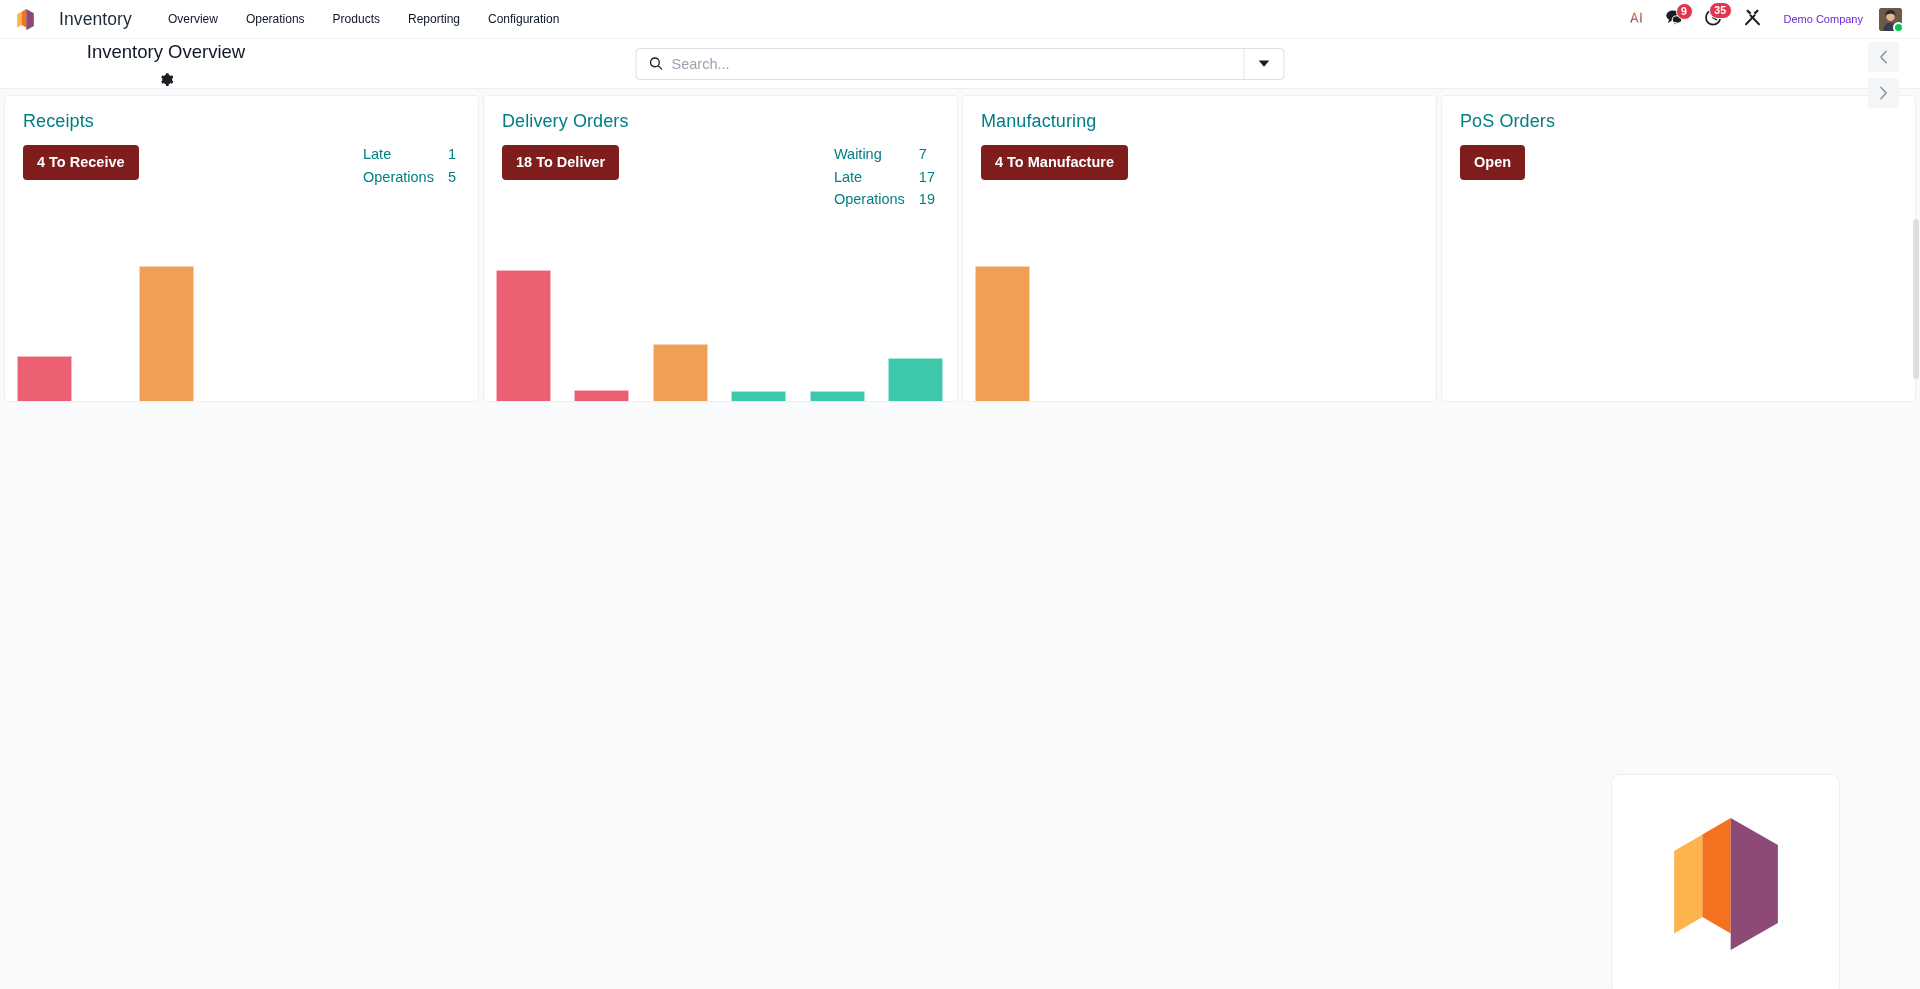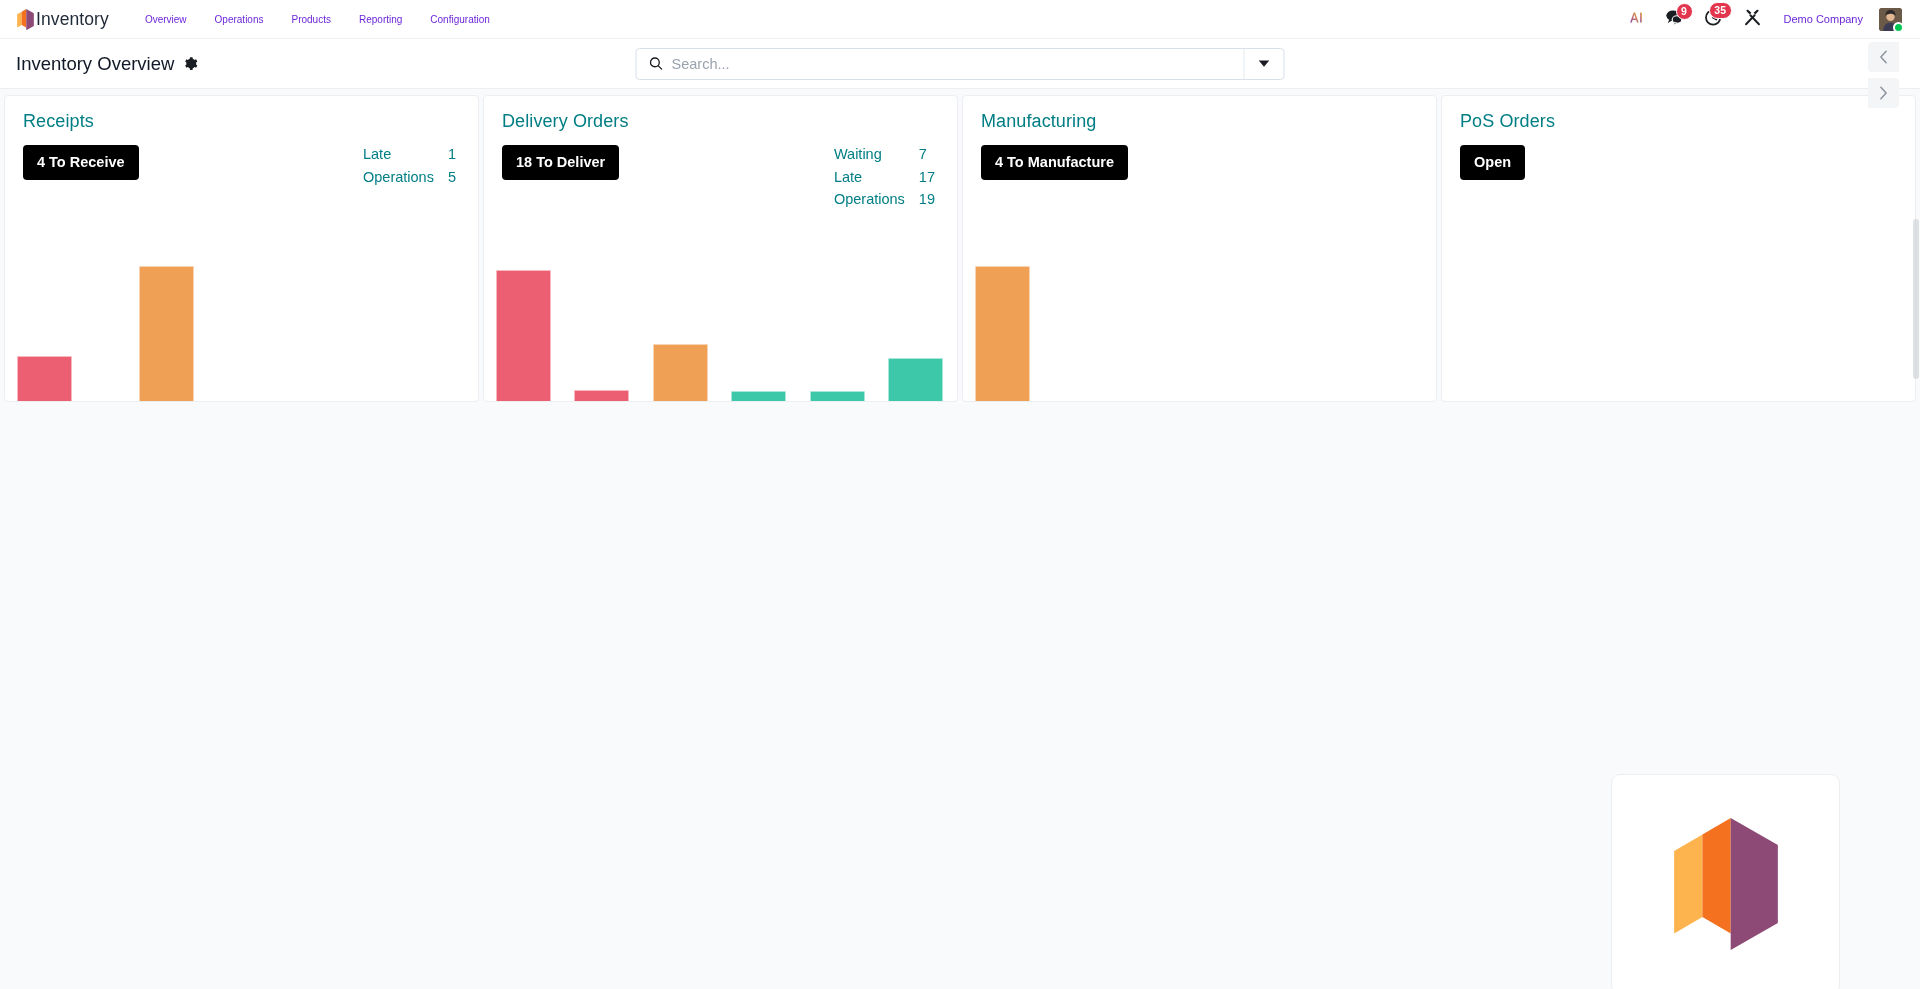--- a/index.html
+++ b/index.html
@@ -17,30 +17,30 @@
     height: 39px;
     background: #ffffff;
     display: flex;
     align-items: center;
     padding: 0 10px 0 12px;
     border-bottom: 1px solid #f0f0f2;
     position: relative;
     z-index: 30;
   }
   .brand {
-    display: flex; align-items: center; gap: 1px;
+    display: flex; align-items: center; gap: 24px;
     padding: 0 12px 0 4px;
   }
   .brand-logo { width: 19px; height: 21px; display: block; }
   .brand-name {
     font-size: 17.5px; font-weight: 500; color: #1f2937; letter-spacing: .1px;
   }
   .nav-links { display: flex; align-items: center; gap: 0px; margin-left: 10px; }
   .nav-link {
-    font-size: 10px; color: #6d28d9; padding: 9px 14px;
+    font-size: 12px; color: #0f172a; padding: 9px 14px;
     cursor: pointer; white-space: nowrap; border-radius: 3px;
   }
   .nav-right {
     margin-left: auto; display: flex; align-items: center; gap: 0px;
     padding-right: 4px;
   }
   .nav-icon-btn {
     position: relative; display: flex; align-items: center; justify-content: center;
     padding: 5px 10px; cursor: pointer; border-radius: 3px;
   }
@@ -70,21 +70,21 @@
   }
 
   
   .control-panel {
     height: 50px; background: #ffffff;
     display: flex; align-items: center;
     padding: 0 16px;
     border-bottom: 1px solid #eceef1;
     position: relative; z-index: 20;
   }
-  .cp-title-wrap { display: flex; align-items: center; gap: 9px; min-width: 300px; }
+  .cp-title-wrap { display: flex; align-items: center; gap: 9px; min-width: 300px; flex-direction: column; }
   .cp-title { font-size: 18.5px; font-weight: 400; color: #111827; white-space: nowrap; }
   .gear-icon { cursor: pointer; display: flex; align-items: center; }
 
   .search-wrap {
     position: absolute; left: 50%; transform: translateX(-50%);
     width: 649px; height: 32px;
     border: 1px solid #d9e0e8; border-radius: 4px;
     background: #fff;
     display: flex; align-items: center;
   }
@@ -141,21 +141,21 @@
   }
   .card-title {
     font-size: 18px; color: #017e84; font-weight: 400;
     letter-spacing: .1px;
   }
   .card-body {
     display: flex; justify-content: space-between; align-items: flex-start;
     padding: 13px 22px 0 18px;
   }
   .primary-btn {
-    background: #000000; color: #ffffff;
+    background: #7f1d1d; color: #ffffff;
     border: none; border-radius: 4px;
     font-size: 14.5px; font-weight: 700;
     padding: 9px 14px; cursor: pointer;
     font-family: "Liberation Sans", sans-serif;
     white-space: nowrap;
     line-height: 1.15;
   }
   .stats { display: table; border-spacing: 0; margin-left: 44px; }
   .stat-row { display: table-row; }
   .stat-label, .stat-value {

